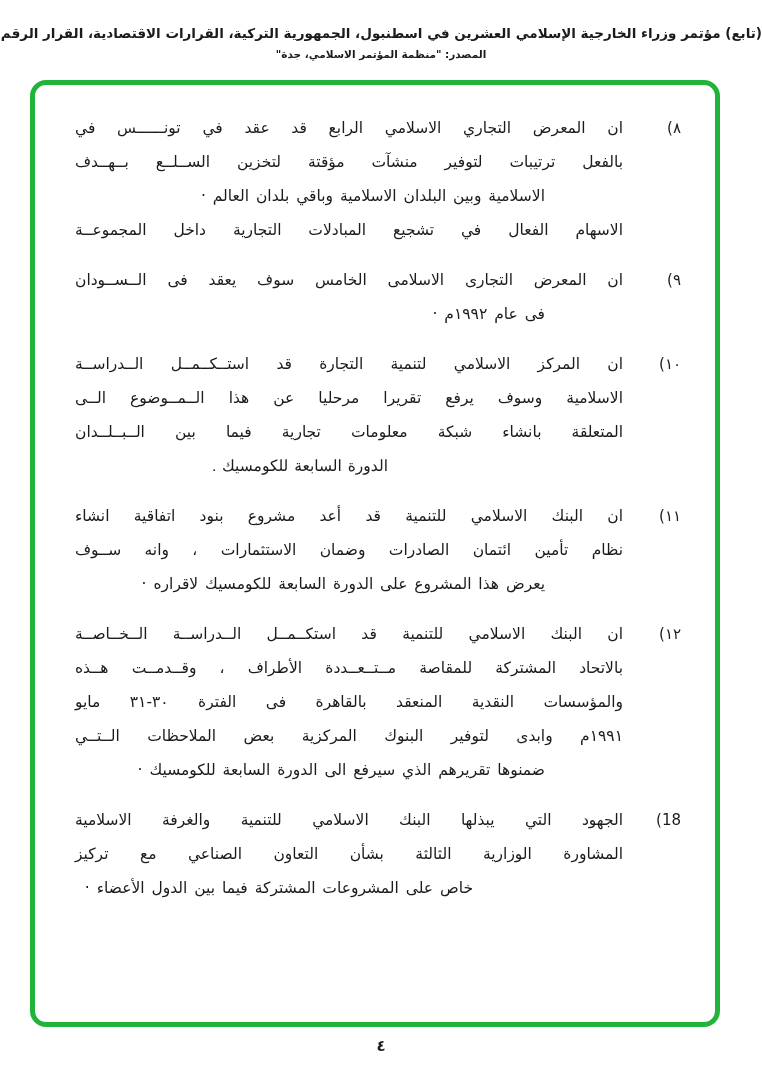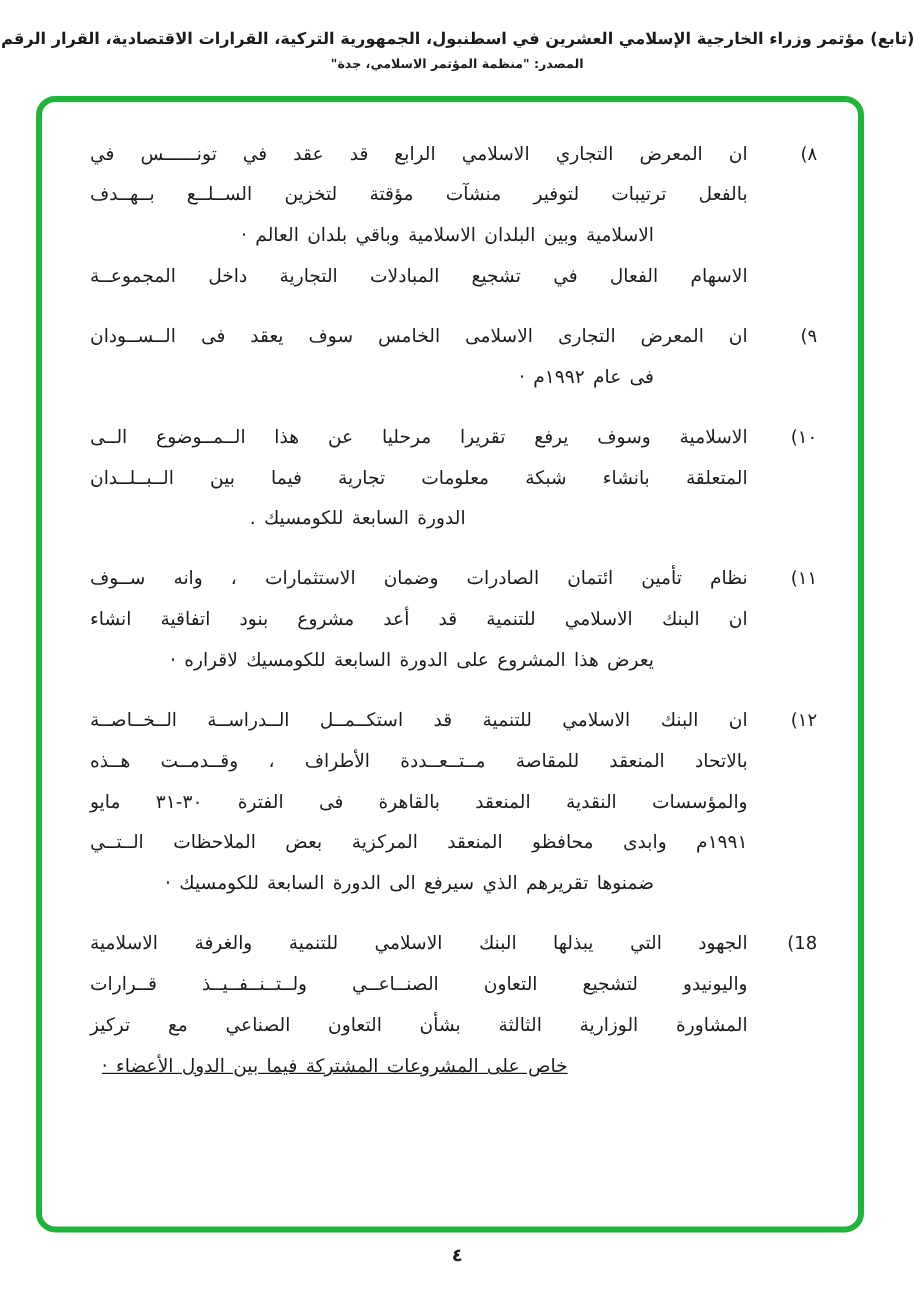--- a/index.html
+++ b/index.html
@@ -42,22 +42,22 @@
     margin-left:12px;
   }
   .lines{flex:1;min-width:0;}
   .ln{
     direction:rtl;
     font-size:15.5px;line-height:34px;
     text-align:justify;text-align-last:justify;
     word-spacing:2px;
   }
   .ln.last{text-align-last:right;padding-right:78px;}
-  .ln.last.ind-lg{padding-right:235px;}
-  .ln.last.ind-md{padding-right:150px;text-decoration:underline;}
+  .ln.last.ind-lg{padding-right:235px;font-family:Liberation Serif, serif;}
+  .ln.last.ind-md{padding-right:150px;}
 
   
   .page-num{
     text-align:center;font-size:15px;font-weight:700;margin-top:10px;
     direction:rtl;
   }
 </style>
 </head>
 <body>
 
@@ -84,51 +84,51 @@
       <div class="marker">(٩</div>
       <div class="lines">
         <div class="ln">ان المعرض التجارى الاسلامى الخامس سوف يعقد فى الــســودان</div>
         <div class="ln last">فى عام ١٩٩٢م ·</div>
       </div>
     </div>
 
     <div class="item">
       <div class="marker">(١٠</div>
       <div class="lines">
+        <div class="ln">ان المركز الاسلامي لتنمية التجارة قد استــكــمــل الــدراســة</div>
         <div class="ln">الاسلامية وسوف يرفع تقريرا مرحليا عن هذا الــمــوضوع الــى</div>
         <div class="ln">المتعلقة بانشاء شبكة معلومات تجارية فيما بين الــبــلــدان</div>
         <div class="ln last ind-lg">الدورة السابعة للكومسيك .</div>
       </div>
     </div>
 
     <div class="item">
       <div class="marker">(١١</div>
       <div class="lines">
+        <div class="ln">ان البنك الاسلامي للتنمية قد أعد مشروع بنود اتفاقية انشاء</div>
         <div class="ln">نظام تأمين ائتمان الصادرات وضمان الاستثمارات ، وانه ســوف</div>
-        <div class="ln">ان البنك الاسلامي للتنمية قد أعد مشروع بنود اتفاقية انشاء</div>
         <div class="ln last">يعرض هذا المشروع على الدورة السابعة للكومسيك لاقراره ·</div>
       </div>
     </div>
 
     <div class="item">
       <div class="marker">(١٢</div>
       <div class="lines">
         <div class="ln">ان البنك الاسلامي للتنمية قد استكــمــل الــدراســة الــخــاصــة</div>
-        <div class="ln">بالاتحاد المنعقد للمقاصة مــتــعــددة الأطراف ، وقــدمــت هــذه</div>
+        <div class="ln">بالاتحاد المشتركة للمقاصة مــتــعــددة الأطراف ، وقــدمــت هــذه</div>
         <div class="ln">والمؤسسات النقدية المنعقد بالقاهرة فى الفترة ٣٠-٣١ مايو</div>
-        <div class="ln">١٩٩١م وابدى محافظو المنعقد المركزية بعض الملاحظات الــتــي</div>
+        <div class="ln">١٩٩١م وابدى لتوفير البنوك المركزية بعض الملاحظات الــتــي</div>
         <div class="ln last">ضمنوها تقريرهم الذي سيرفع الى الدورة السابعة للكومسيك ·</div>
       </div>
     </div>
 
     <div class="item">
       <div class="marker">(18</div>
       <div class="lines">
         <div class="ln">الجهود التي يبذلها البنك الاسلامي للتنمية والغرفة الاسلامية</div>
-        <div class="ln">واليونيدو لتشجيع التعاون الصنــاعــي ولــتــنــفــيــذ قــرارات</div>
         <div class="ln">المشاورة الوزارية الثالثة بشأن التعاون الصناعي مع تركيز</div>
         <div class="ln last ind-md">خاص على المشروعات المشتركة فيما بين الدول الأعضاء ·</div>
       </div>
     </div>
 
   </div>
 
   <div class="page-num">٤</div>
 
 </div>

